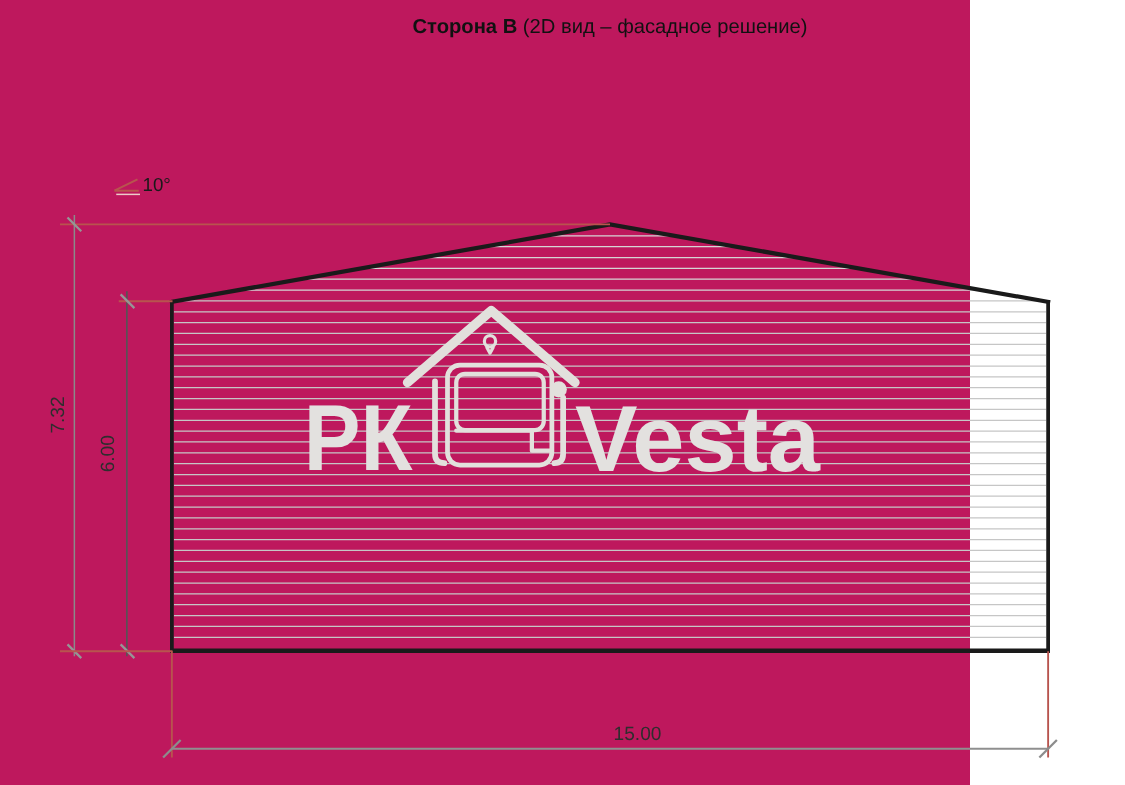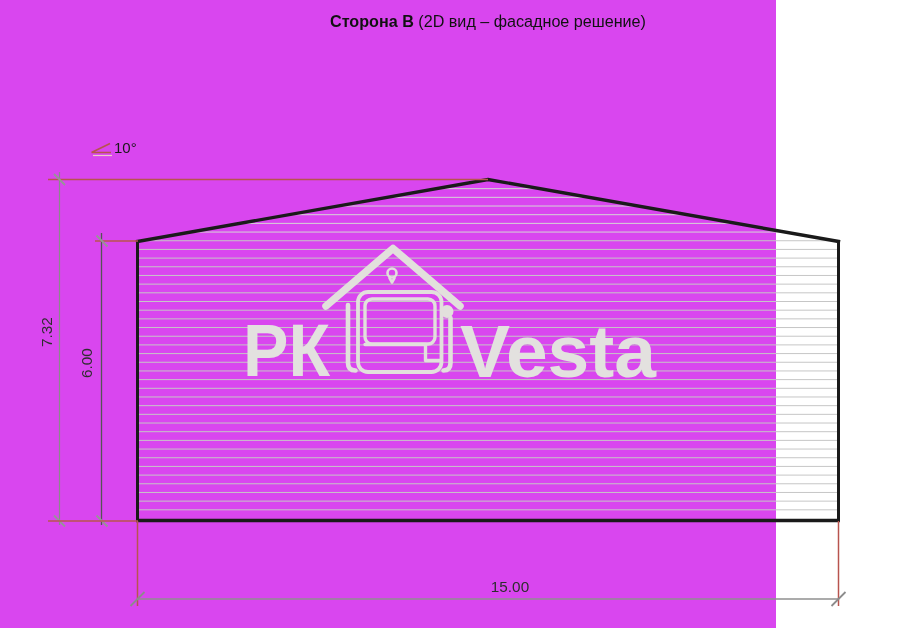--- a/index.html
+++ b/index.html
@@ -1,16 +1,16 @@
 <!DOCTYPE html>
 <html><head>
 <meta charset="utf-8">
 <style>
   html,body{margin:0;padding:0;background:#ffffff;}
-  .page{position:relative;width:776px;height:628px;background:#d946ef;font-family:"Liberation Sans",sans-serif;text-align:right;}
+  .page{position:relative;width:776px;height:628px;background:#be185d;font-family:"Liberation Sans",sans-serif;text-align:right;}
   svg{position:absolute;left:0;top:0;}
 </style>
 </head>
 <body>
 <div class="page">
 <svg width="900" height="628" viewBox="0 0 900 628">
   <defs>
     <clipPath id="pent">
       <polygon points="139,519 139,241.5 488,180.5 837,241.5 837,519"></polygon>
     </clipPath>

